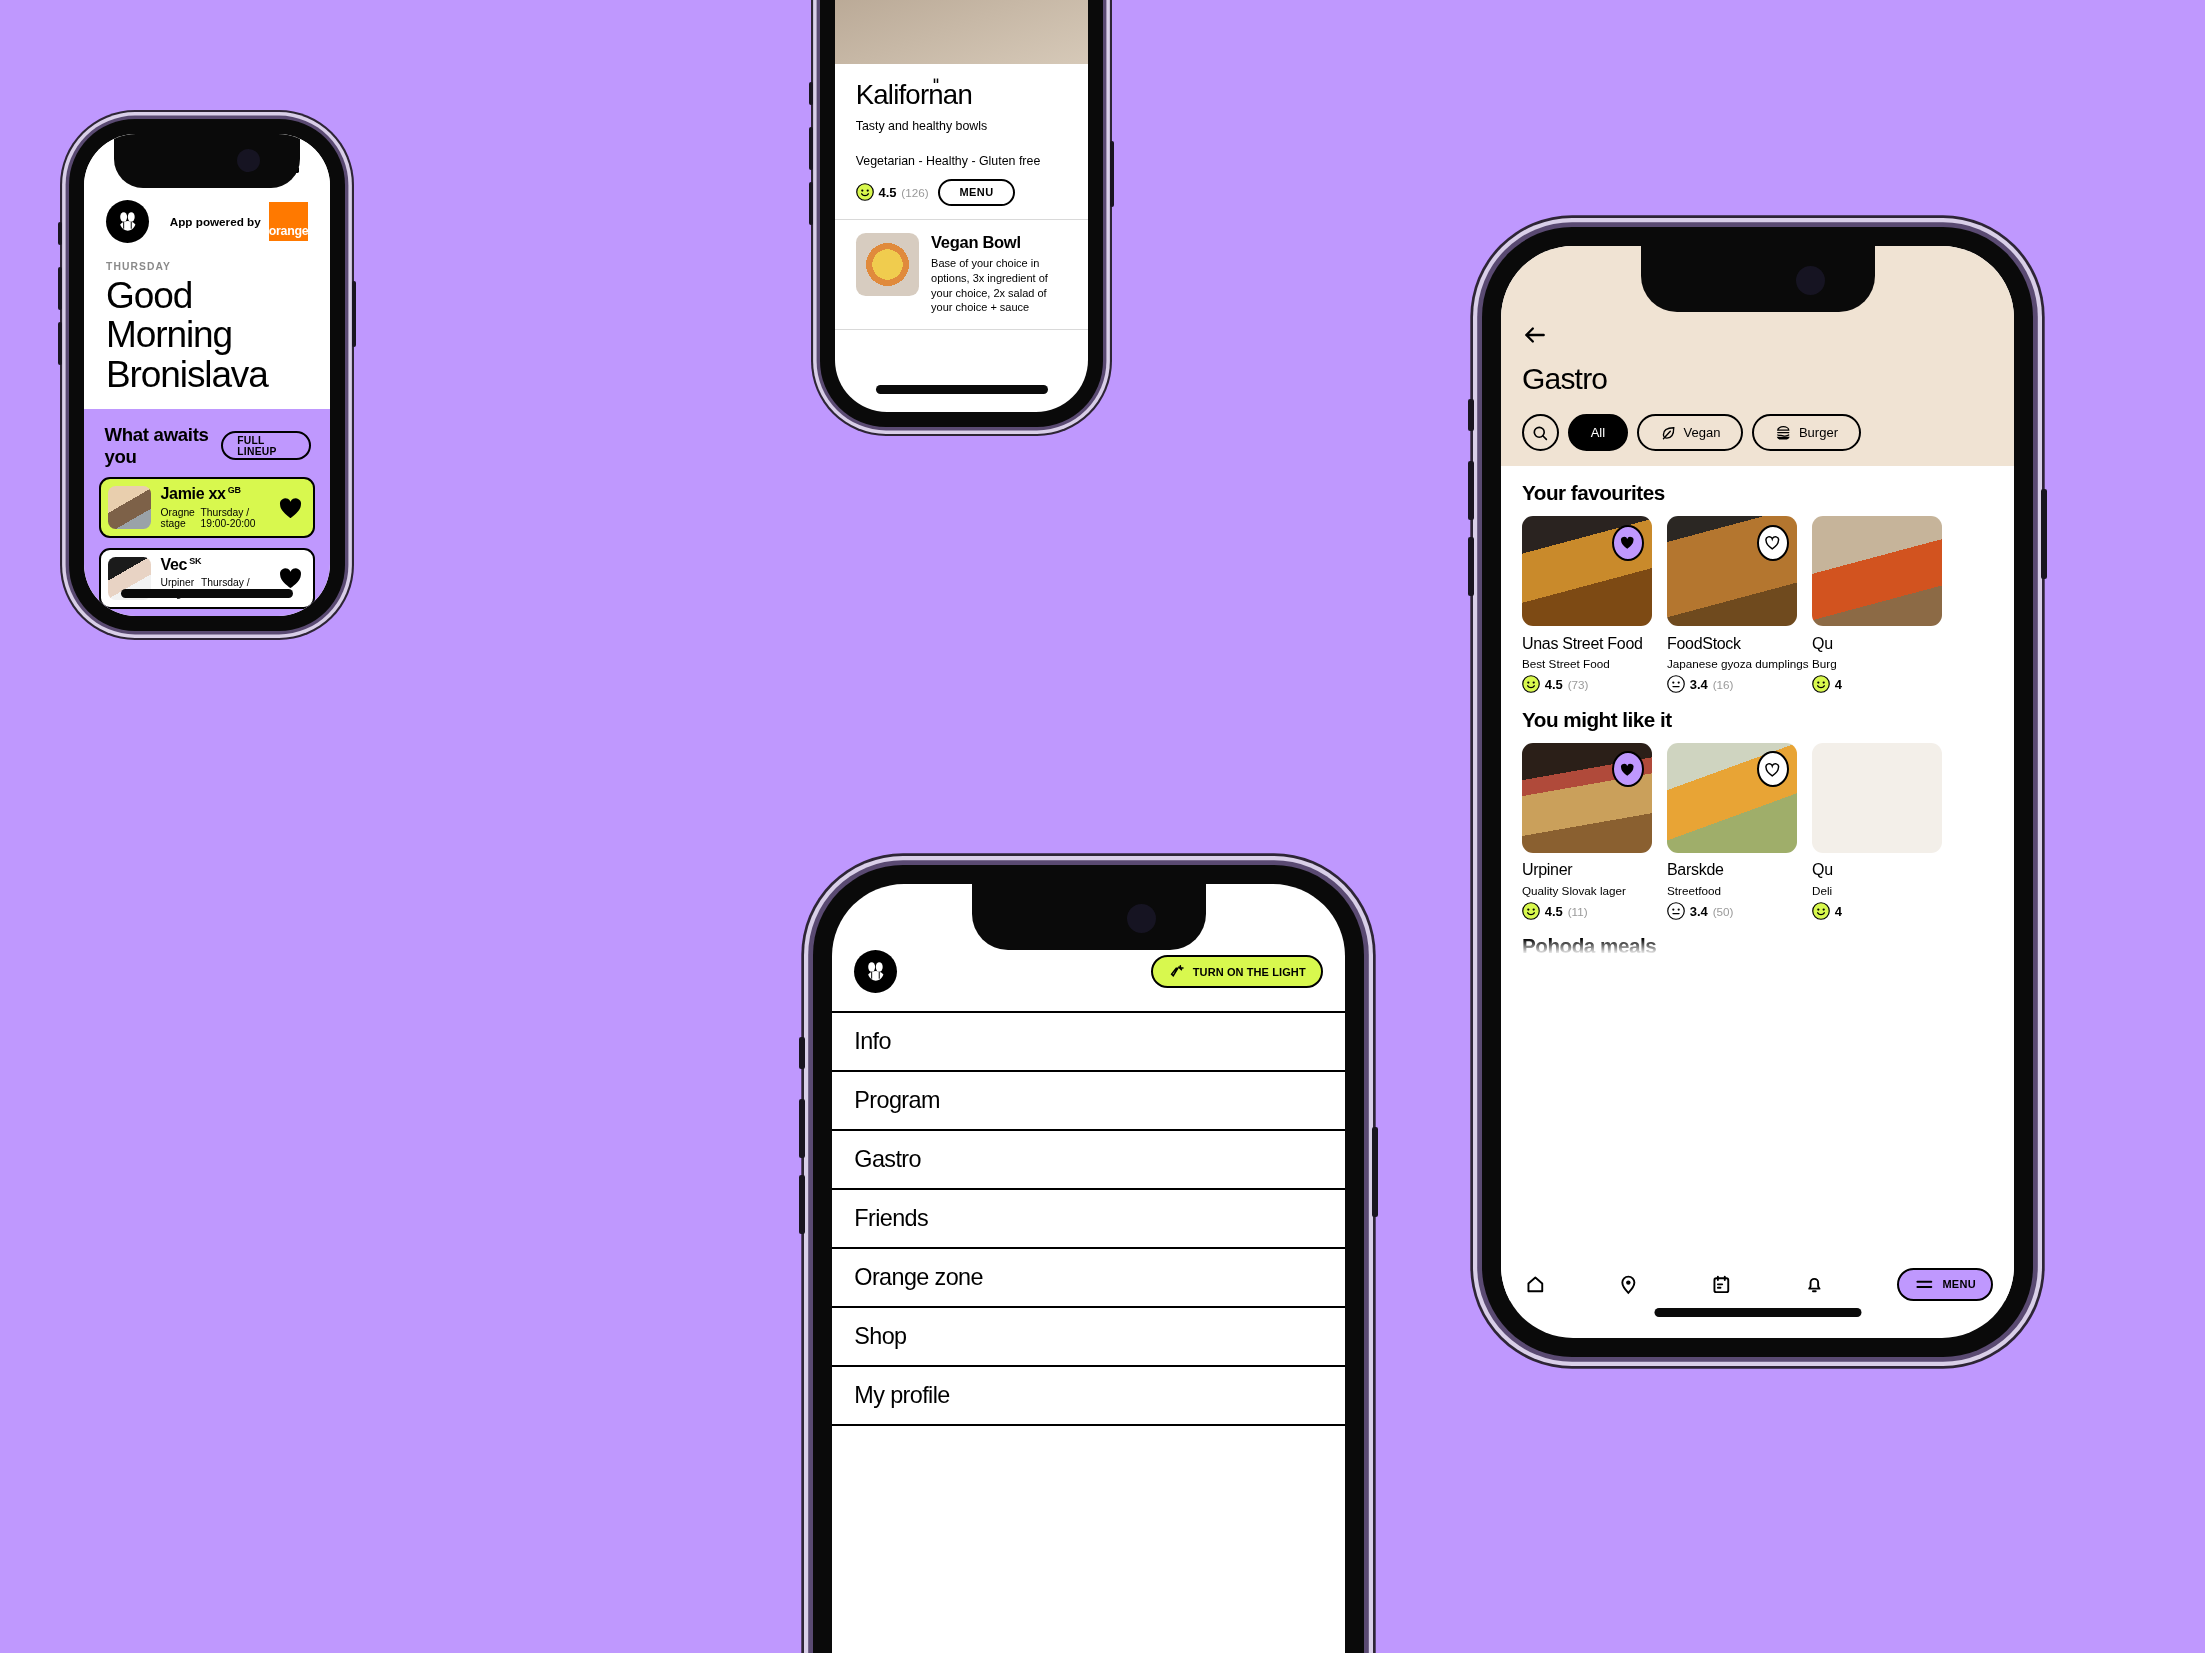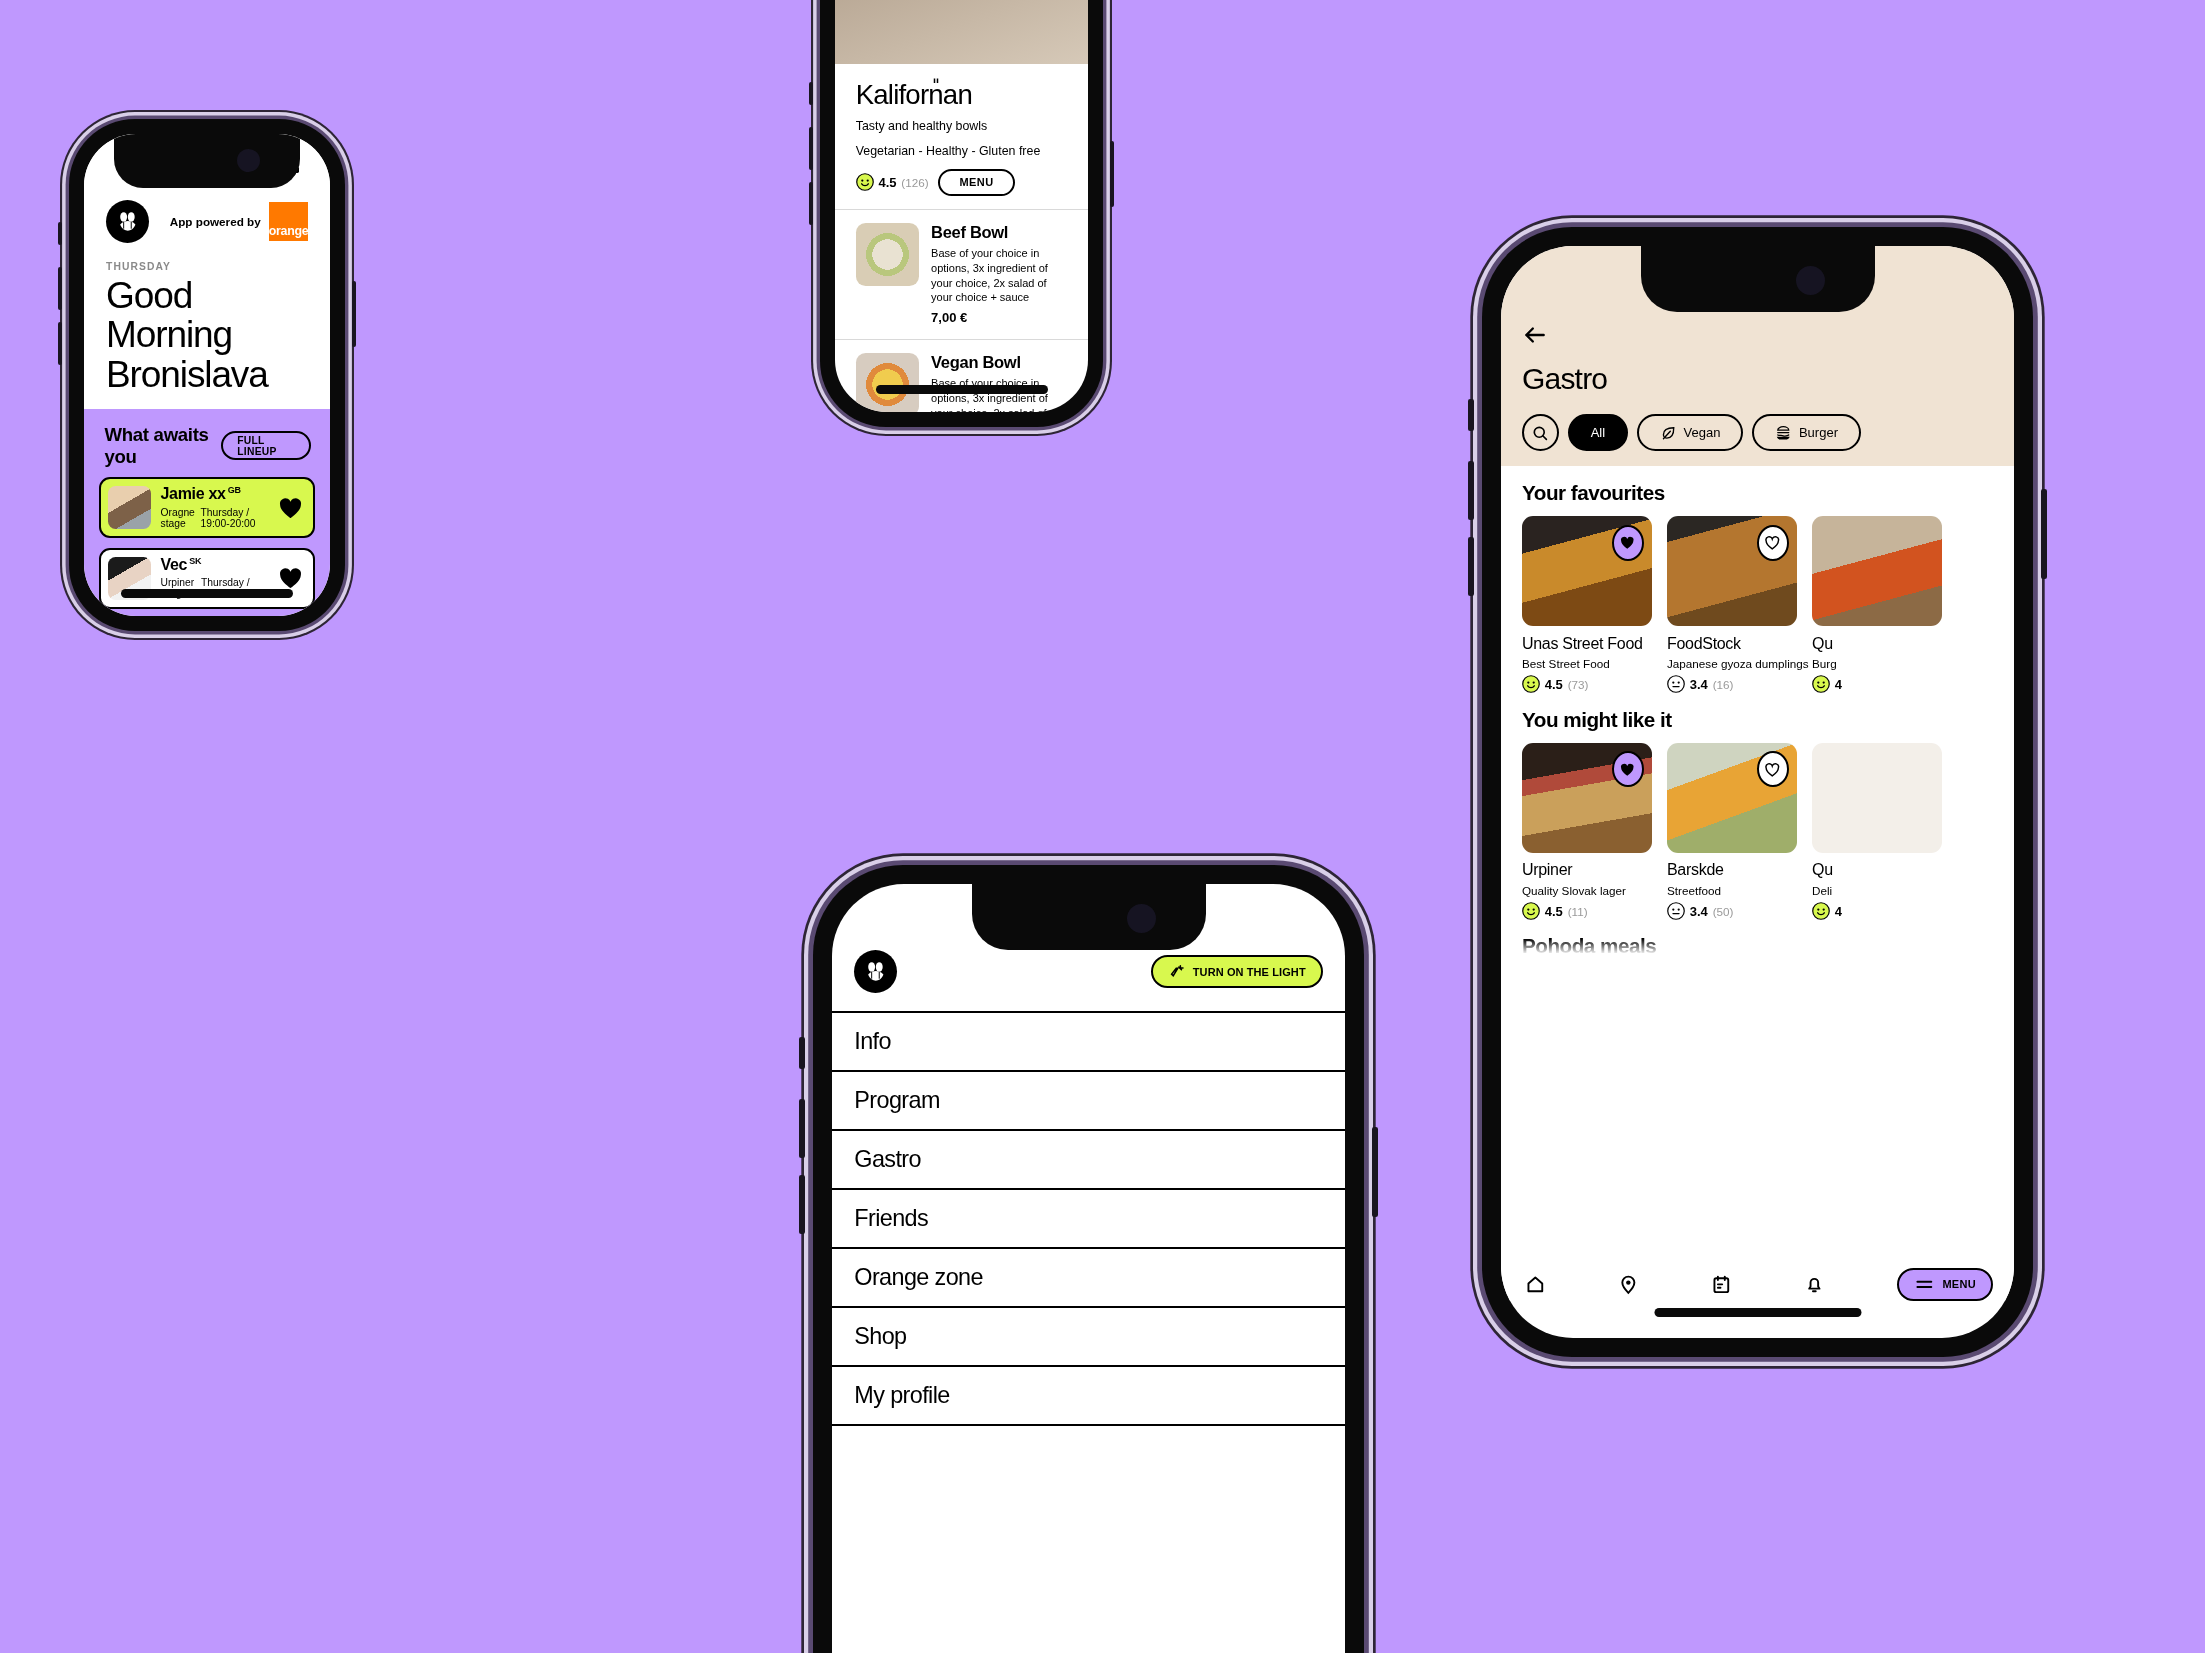--- a/index.html
+++ b/index.html
@@ -102,21 +102,21 @@
   #p1 .evt .name sup { font-size: 9px; font-weight: 700; vertical-align: super; margin-left: 2.1px; }
   #p1 .evt .meta { font-size: 10.3px; margin-top: 3.4px; display: flex; gap: 0; }
 
   
   #p2 { left: 820px; top: -145px; width: 283px; height: 572px; }
   #p2 .screen { background: #fff; }
   #p2 .hero { height: 194px; background: linear-gradient(160deg,#cdbfae 0%, #b8a794 40%, #d6c9b8 100%); position: relative; overflow: hidden; }
   #p2 .detail { padding: 15px 20.7px 12.4px 20.7px; border-bottom: 1.7px solid #d9d9d9; }
   #p2 .rname { font-size: 27.6px; font-weight: 400; letter-spacing: -0.8px; }
   #p2 .rdesc { font-size: 12.4px; margin-top: 8.3px; }
-  #p2 .rtags { font-size: 12.4px; margin-top: 11px; }
+  #p2 .rtags { font-size: 12.4px; margin-top: 21px; }
   #p2 .rrow { display: flex; align-items: center; gap: 9.6px; margin-top: 10.3px; }
   #p2 .rate-wrap { display: flex; align-items: center; gap: 4.8px; }
   #p2 .rate-val { font-size: 13px; font-weight: 700; }
   #p2 .rate-cnt { font-size: 11.7px; color: #9a9a9a; }
   #p2 .rate-btn { height: 27.6px; padding: 0 19.3px; font-size: 11px; letter-spacing: 0.4px; border-width: 2.1px; }
   #p2 .dish { display: flex; gap: 12.4px; padding: 13.8px 20.7px; border-bottom: 1.7px solid #d9d9d9; }
   #p2 .dish .dthumb { width: 63px; height: 63px; border-radius: 9.6px; flex: none; }
   #p2 .dish .dt1 { background: radial-gradient(circle at 50% 50%, #e9e2d2 0 34%, #b9c77d 34% 48%, #d9cdb5 48% 100%); }
   #p2 .dish .dt2 { background: radial-gradient(circle at 50% 50%, #f0cc4e 0 34%, #e08a3c 34% 48%, #d7ccc0 48% 100%); }
   #p2 .dish .dname { font-size: 16.5px; font-weight: 700; letter-spacing: -0.3px; }
@@ -325,28 +325,20 @@
                 <circle cx="15.6" cy="10" r="1.5" fill="#000"></circle>
                 <path d="M7.6 14.4a5.2 5.2 0 0 0 8.8 0" stroke="#000" stroke-width="1.8" fill="none" stroke-linecap="round"></path>
               </svg>
             <span class="rate-val">4.5</span>
             <span class="rate-cnt">(126)</span>
           </span>
           <span class="pill rate-btn">MENU</span>
         </div>
       </div>
 
-      <div class="dish">
-        <div class="dthumb dt1"></div>
-        <div>
-          <div class="dname">Beef Bowl</div>
-          <div class="ddesc">Base of your choice in options, 3x ingredient of your choice, 2x salad of your choice + sauce</div>
-          <div class="dprice">7,00 €</div>
-        </div>
-      </div>
 
       <div class="dish">
         <div class="dthumb dt2"></div>
         <div>
           <div class="dname">Vegan Bowl</div>
           <div class="ddesc">Base of your choice in options, 3x ingredient of your choice, 2x salad of your choice + sauce</div>
 
         </div>
       </div>
 

